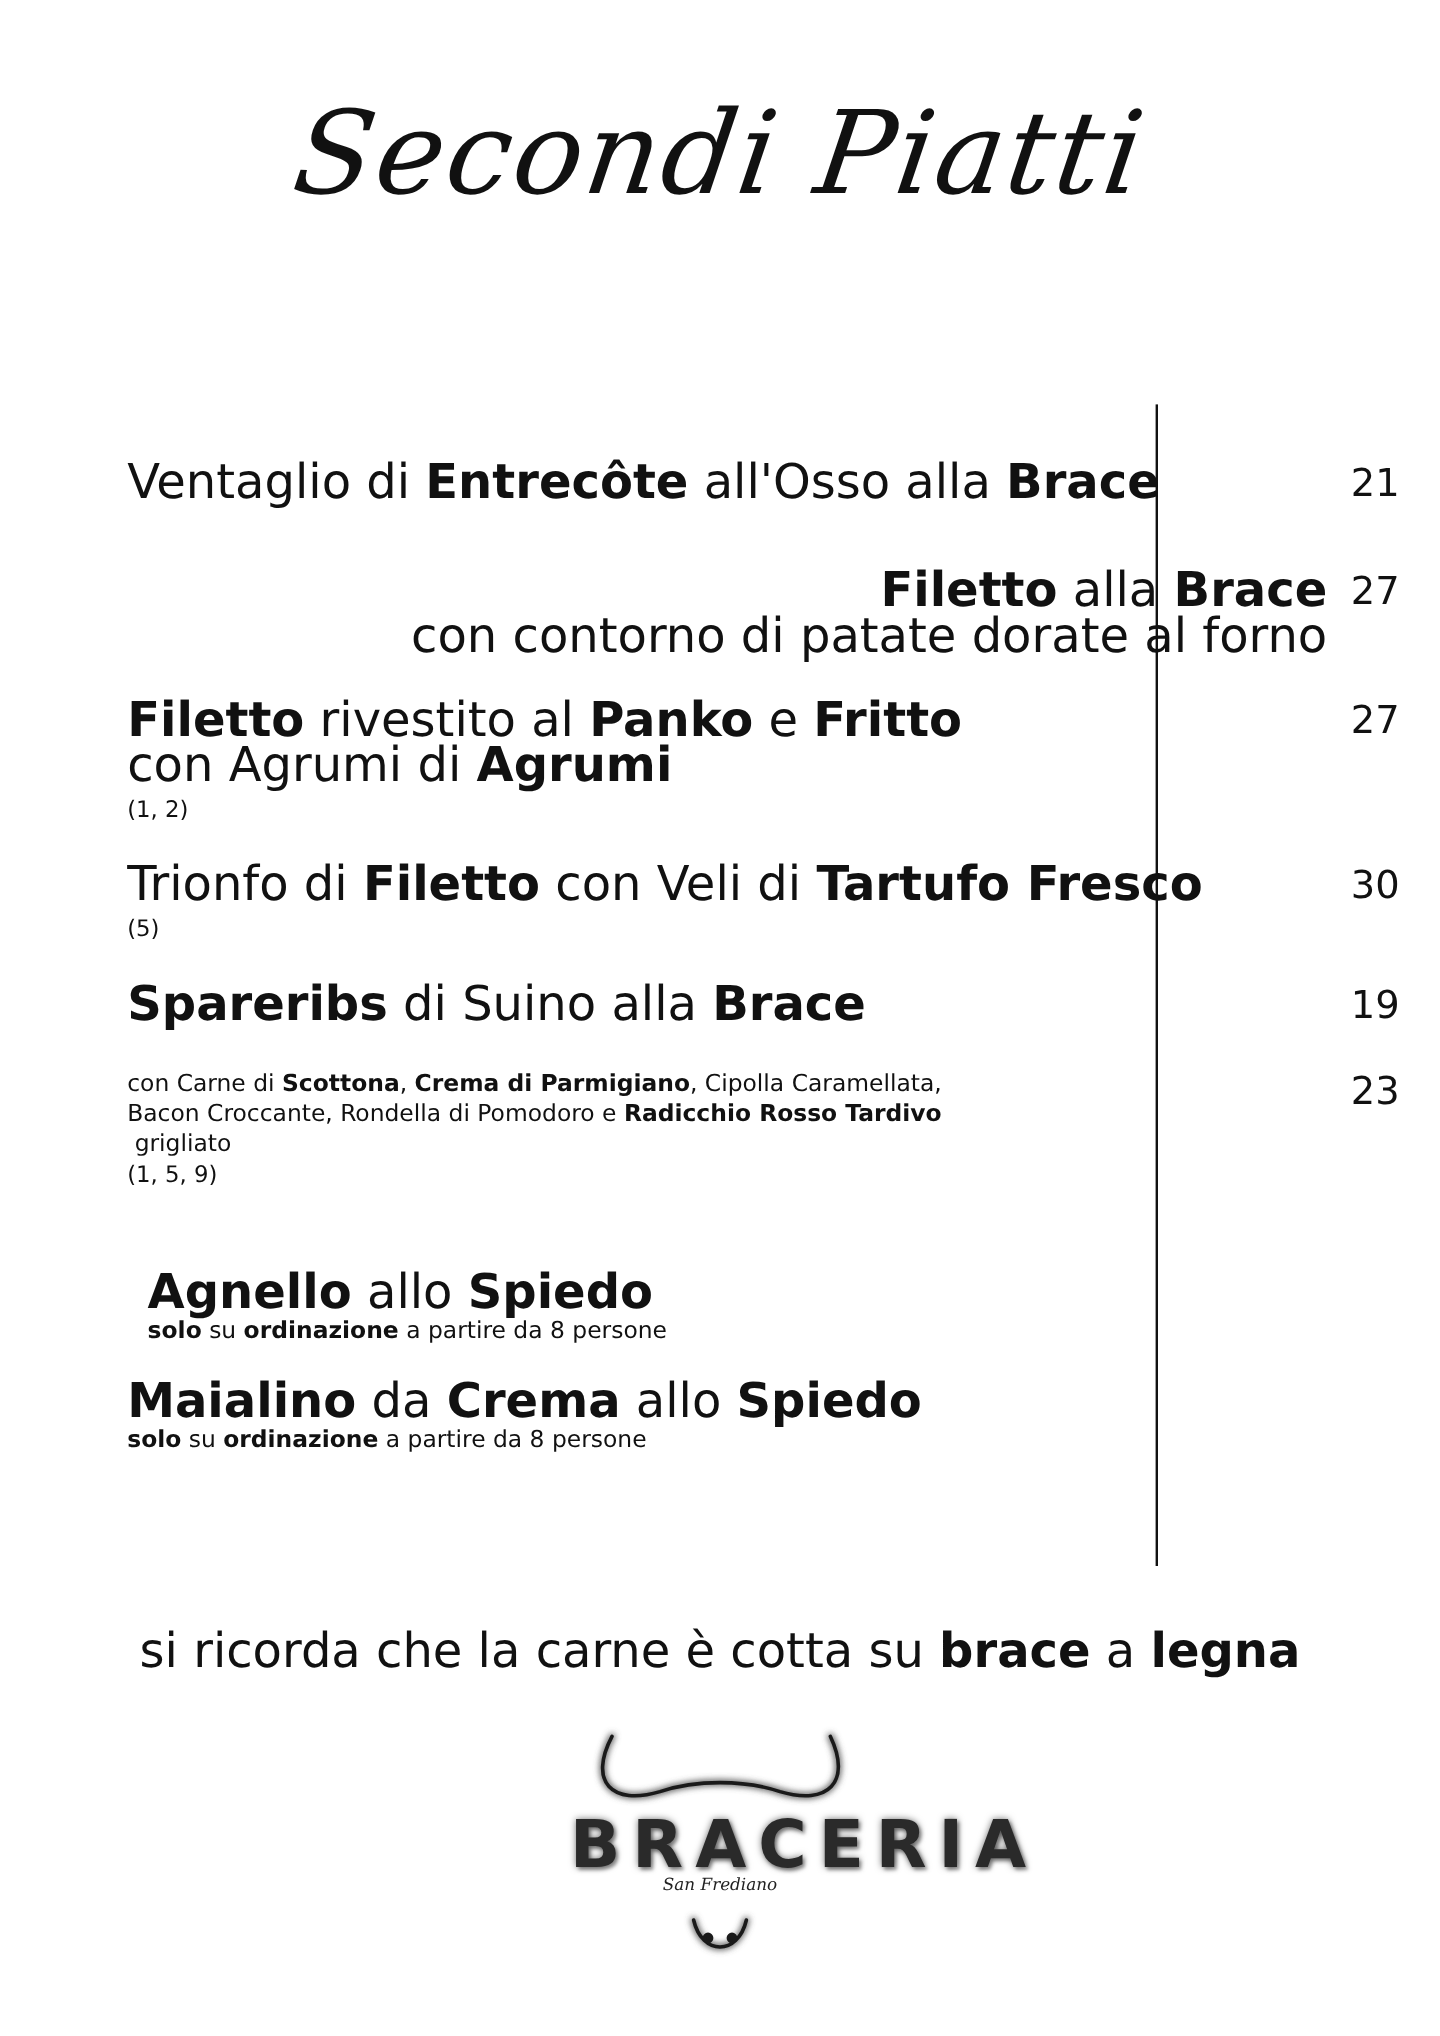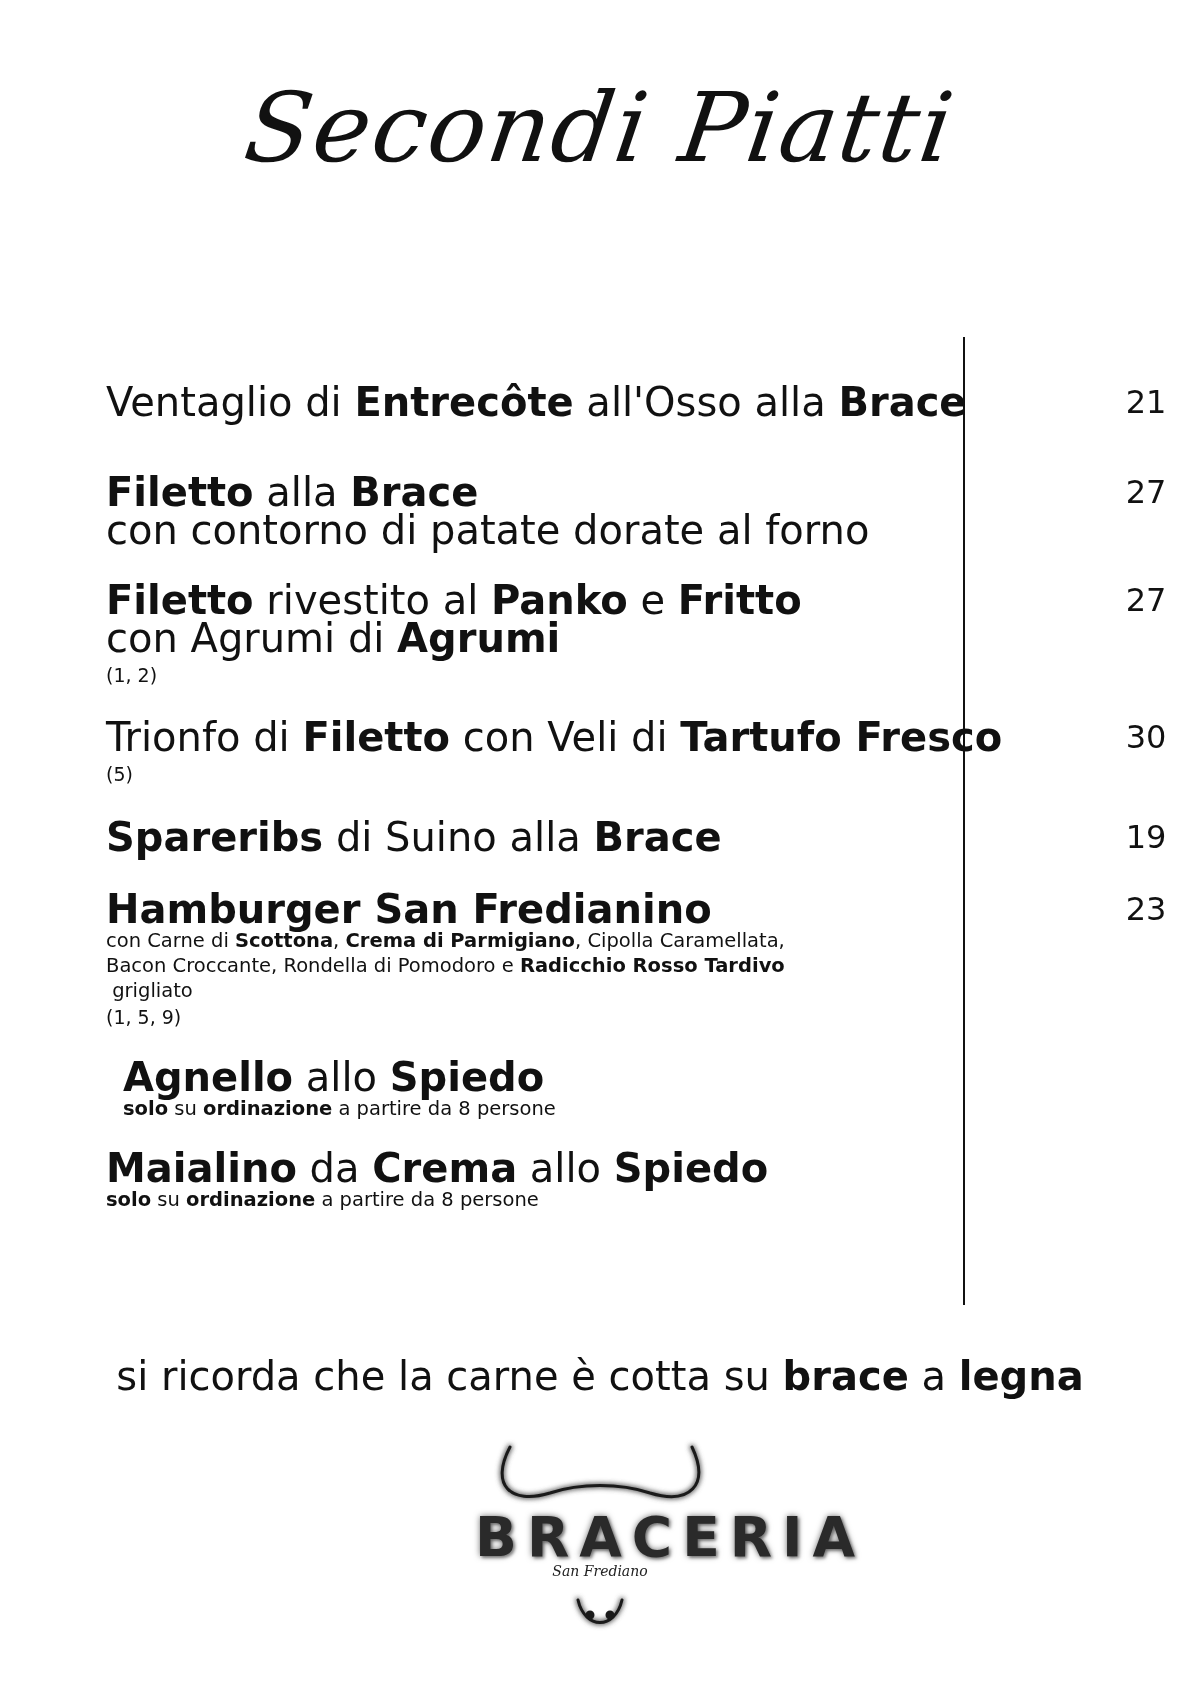--- a/index.html
+++ b/index.html
@@ -51,21 +51,21 @@
 
 <div class="divider"></div>
 
 <div class="menu">
 
   <div class="item" style="top:383px;">
     <div class="line-lg"><span>Ventaglio di </span><b>Entrecôte</b><span> all'Osso alla </span><b>Brace</b></div>
   </div>
   <div class="price" style="top:383px;">21</div>
 
-  <div class="item" style="top:473px;">
+  <div class="item" style="top:473px;text-align:right;">
     <div class="line-lg"><b>Filetto</b><span> alla </span><b>Brace</b></div>
     <div class="line-lg">con contorno di patate dorate al forno</div>
   </div>
   <div class="price" style="top:473px;">27</div>
 
   <div class="item" style="top:581px;">
     <div class="line-lg"><b>Filetto</b><span> rivestito al </span><b>Panko</b><span> e </span><b>Fritto</b></div>
     <div class="line-lg"><span>con Agrumi di </span><b>Agrumi</b></div>
     <div class="allergens">(1, 2)</div>
   </div>
@@ -76,21 +76,20 @@
     <div class="allergens">(5)</div>
   </div>
   <div class="price" style="top:718px;">30</div>
 
   <div class="item" style="top:818px;">
     <div class="line-lg"><b>Spareribs</b><span> di Suino alla </span><b>Brace</b></div>
   </div>
   <div class="price" style="top:818px;">19</div>
 
   <div class="item" style="top:890px;">
-    <div class="line-lg" style="font-weight:bold;">Hamburger San Fredianino</div>
     <div class="line-sm"><span>con Carne di </span><b>Scottona</b><span>, </span><b>Crema di Parmigiano</b><span>, Cipolla Caramellata,</span></div>
     <div class="line-sm"><span>Bacon Croccante, Rondella di Pomodoro e </span><b>Radicchio Rosso Tardivo</b></div>
     <div class="line-sm" style="white-space:pre;"> grigliato</div>
     <div class="allergens" style="margin-top:2px;">(1, 5, 9)</div>
   </div>
   <div class="price" style="top:890px;">23</div>
 
   <div class="item" style="top:1058px;margin-left:17px;">
     <div class="line-lg"><b>Agnello</b><span> allo </span><b>Spiedo</b></div>
     <div class="line-sm"><b>solo</b><span> su </span><b>ordinazione</b><span> a partire da 8 persone</span></div>

